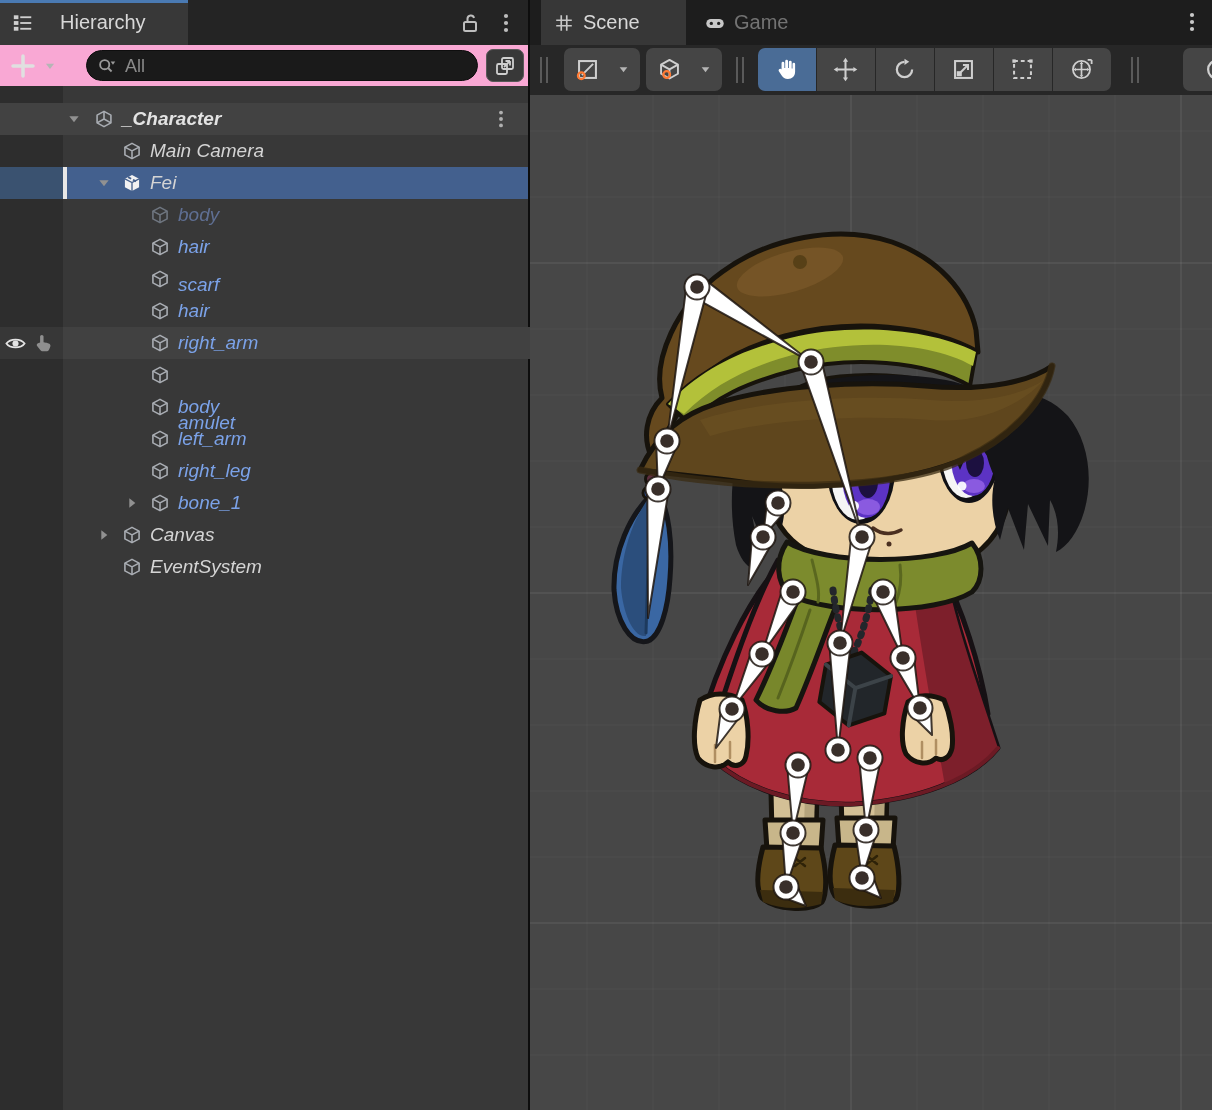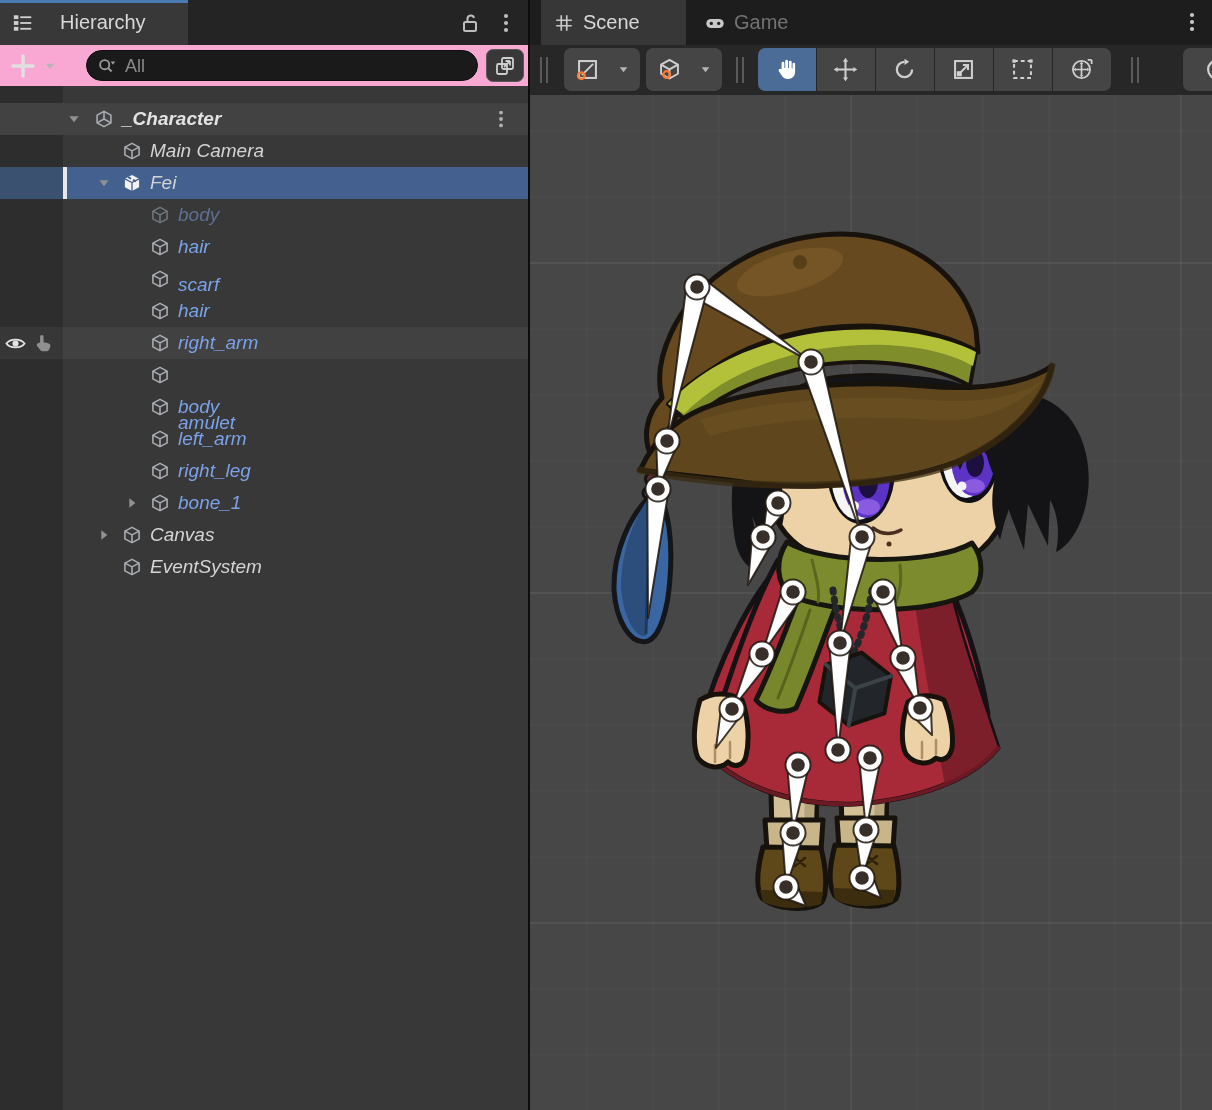--- a/index.html
+++ b/index.html
@@ -24,21 +24,21 @@
   .search input{position:absolute;left:36px;top:1px;width:330px;height:27px;background:transparent;border:none;outline:none;
     color:#cfcfcf;font-size:18px;font-family:"Liberation Sans",sans-serif;}
   .search input::placeholder{color:#8a8a8a;opacity:1;}
   .extwin-btn{position:absolute;left:486px;top:4px;width:38px;height:33px;background:#383838;border:1px solid #585858;
     border-radius:7px;box-sizing:border-box;color:#cfcfcf;}
   .extwin-btn svg{position:absolute;left:6px;top:4px;width:24px;height:24px;}
   .gutter{position:absolute;left:0;top:86px;width:63px;bottom:0;background:#2d2d2d;}
   #tree{position:absolute;left:0;top:103px;right:0;font-style:italic;}
   .row{position:relative;height:32px;width:100%;}
   .row.scene-header{background:#424242;}
-  .row.hover{background:linear-gradient(90deg,#373737 0,#373737 63px,#414141 63px);}
+  .row.hover{background:linear-gradient(90deg,#373737 0,#373737 63px,#414141 63px);padding-left:44px;}
   .row.selected{background:linear-gradient(90deg,#3a5270 0,#3a5270 63px,#43608e 63px);}
   .sel-bar{position:absolute;left:63px;top:0;width:4px;height:100%;background:#e8e8e8;}
   .tri{position:absolute;top:8px;width:16px;height:16px;color:#919191;}
   .obj-ico{position:absolute;top:6px;width:20px;height:20px;color:#a9adb3;}
   .obj-ico.dim{color:#6f7680;}
   .obj-ico.solid{color:#f2f2f2;}
   .lbl{position:absolute;top:0;line-height:32px;font-size:19px;white-space:pre;}
   .lbl.white{color:#d4d4d4;}
   .lbl.header{color:#e3e3e3;font-weight:bold;}
   .lbl.prefab{color:#7ba2e8;}

